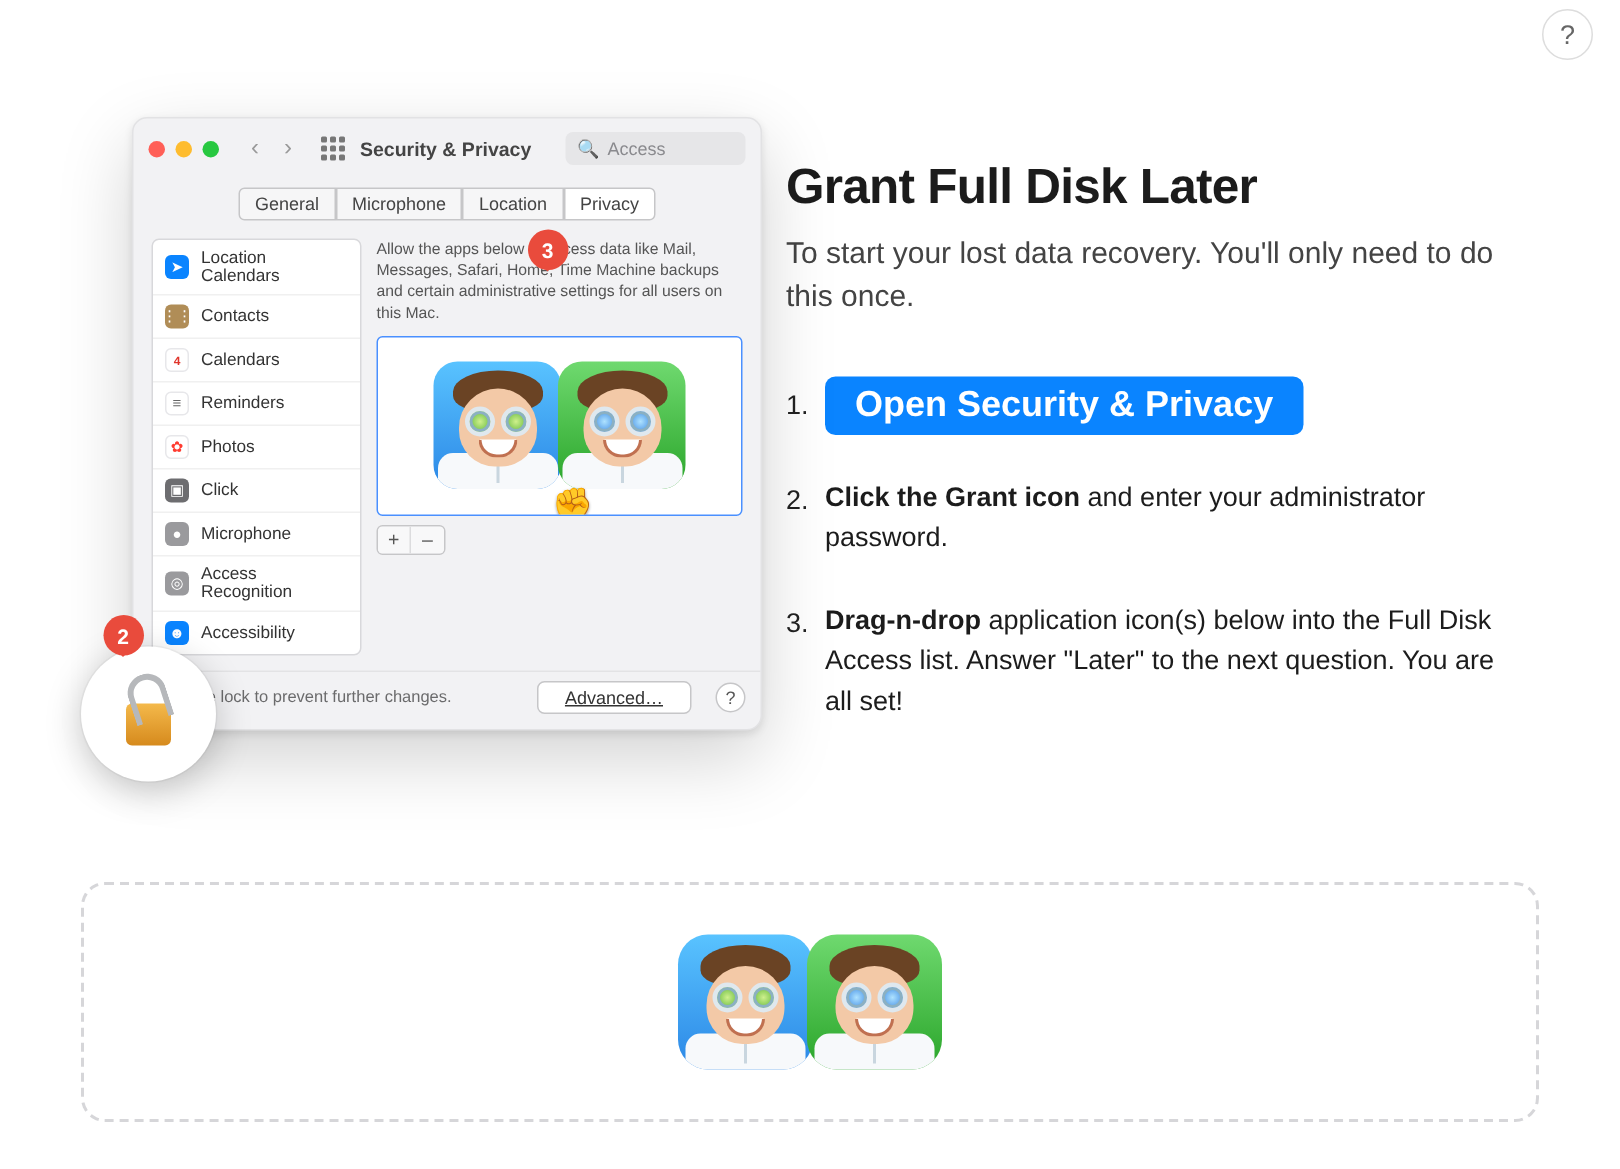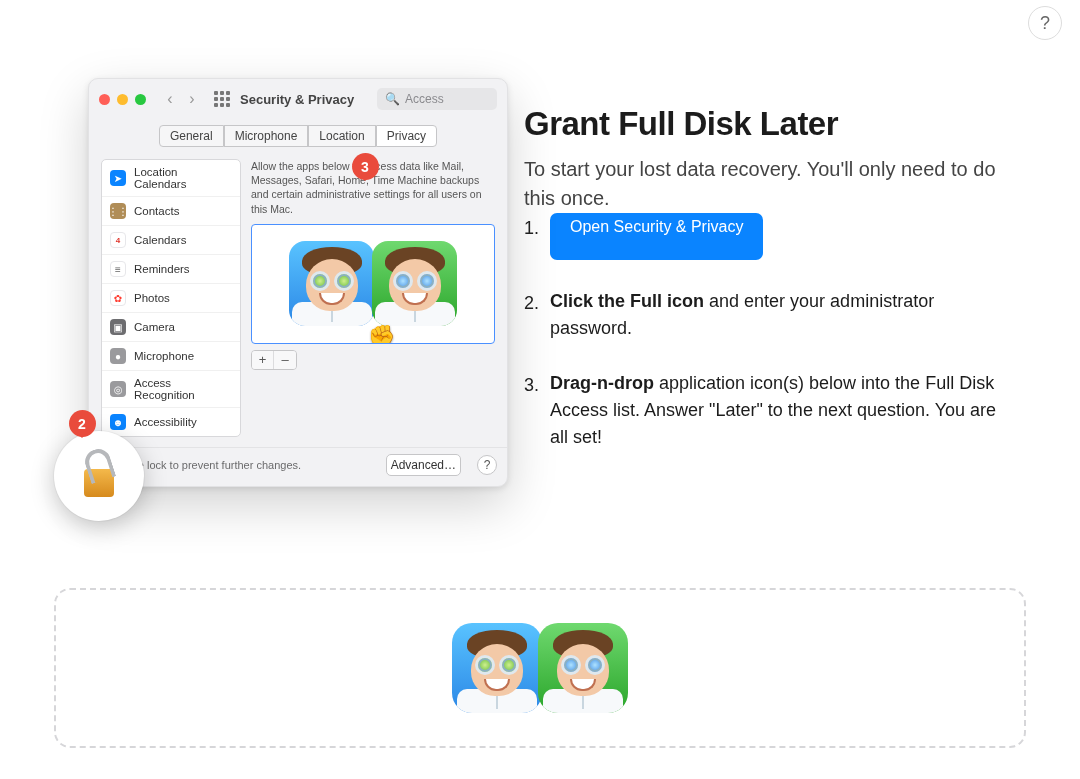--- a/index.html
+++ b/index.html
@@ -50,42 +50,43 @@
   .right-col h1 {
     font-size: 33px;
     font-weight: 800;
     margin: 0 0 12px 0;
     letter-spacing: -0.5px;
   }
   .right-col .intro {
     font-size: 20px;
     line-height: 1.45;
     color: #444;
+    margin-bottom: 42px;
   }
   .step-row {
     display: flex;
     align-items: flex-start;
     margin-bottom: 28px;
     font-size: 18px;
     line-height: 1.5;
   }
   .step-num {
     width: 26px;
     font-size: 18px;
     color: #222;
     padding-top: 2px;
   }
   .open-btn {
     background: #0a84ff;
     color: #fff;
     border: none;
     border-radius: 7px;
-    padding: 5px 20px 24px;
-    font-size: 16px;
-    font-weight: 400;
+    padding: 5px 20px 6px;
+    font-size: 24px;
+    font-weight: 700;
     cursor: pointer;
     margin-top: -4px;
   }
   .step-body { flex: 1; }
   .step-body .b { font-weight: 700; }
 
   
   .left-col {
     position: relative;
     margin-left: 38px;
@@ -205,21 +206,21 @@
   }
   .plus-minus span{width:22px;height:18px;display:flex;align-items:center;justify-content:center;font-size:13px;color:#555;background:#f8f8f9;}
   .plus-minus span:first-child{border-right:1px solid #dcdcde;}
 
   .footer-row{
     border-top:1px solid #e3e3e5;padding:6px 10px 10px;display:flex;align-items:center;gap:10px;
   }
   .lock-small{font-size:15px;color:#6b6b6c;margin-left:4px;}
   .footer-text{font-size:11px;color:#6b6b6c;}
   .adv-btn{
-    margin-left:auto;font-size:12px;background:#fff;border:1px solid #c6c6c8;border-radius:5px;padding:3px 4px;color:#333;
+    margin-left:auto;font-size:12px;background:#fff;border:1px solid #c6c6c8;border-radius:5px;padding:3px 18px;color:#333;text-decoration:underline;
   }
   .qmark{
     width:20px;height:20px;border-radius:50%;border:1px solid #c6c6c8;display:flex;align-items:center;justify-content:center;font-size:12px;color:#555;background:#fff;margin-left:6px;
   }
 
   
   .pin{
     position:absolute;width:28px;height:36px;display:flex;align-items:flex-start;justify-content:center;
   }
   .pin .bubble{
@@ -320,21 +321,21 @@
           <div class="item">
               <div class="ic" style="background:#fff;color:#666;border:1px solid #e7e7ea">≡</div>
               <span>Reminders</span>
             </div>
           <div class="item">
               <div class="ic" style="background:#fff;color:#ff3b30;border:1px solid #e7e7ea">✿</div>
               <span>Photos</span>
             </div>
           <div class="item">
               <div class="ic" style="background:#6d6d70">▣</div>
-              <span>Camera</span>
+              <span>Click</span>
             </div>
           <div class="item">
               <div class="ic" style="background:#9a9a9d">●</div>
               <span>Microphone</span>
             </div>
           <div class="item">
               <div class="ic" style="background:#9a9a9d">◎</div>
               <span>Access Recognition</span>
             </div>
           <div class="item">
@@ -407,21 +408,21 @@
     <div class="step-row">
       <div class="step-num">1.</div>
       <div class="step-body">
         <button class="open-btn">Open Security &amp; Privacy</button>
       </div>
     </div>
 
     <div class="step-row">
       <div class="step-num">2.</div>
       <div class="step-body">
-        <span class="b">Click the Full icon</span><span> and enter your administrator password.</span>
+        <span class="b">Click the Grant icon</span><span> and enter your administrator password.</span>
       </div>
     </div>
 
     <div class="step-row">
       <div class="step-num">3.</div>
       <div class="step-body">
         <span class="b">Drag-n-drop</span><span> application icon(s) below into the Full Disk Access list. Answer "Later" to the next question. You are all set!</span>
       </div>
     </div>
   </div>

